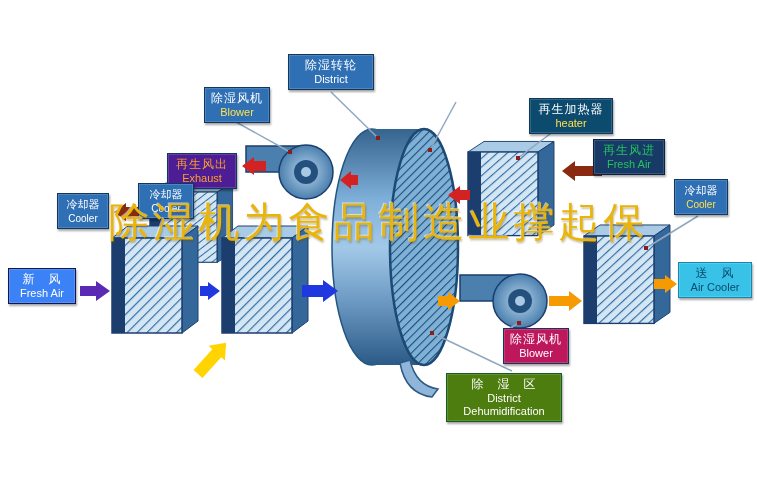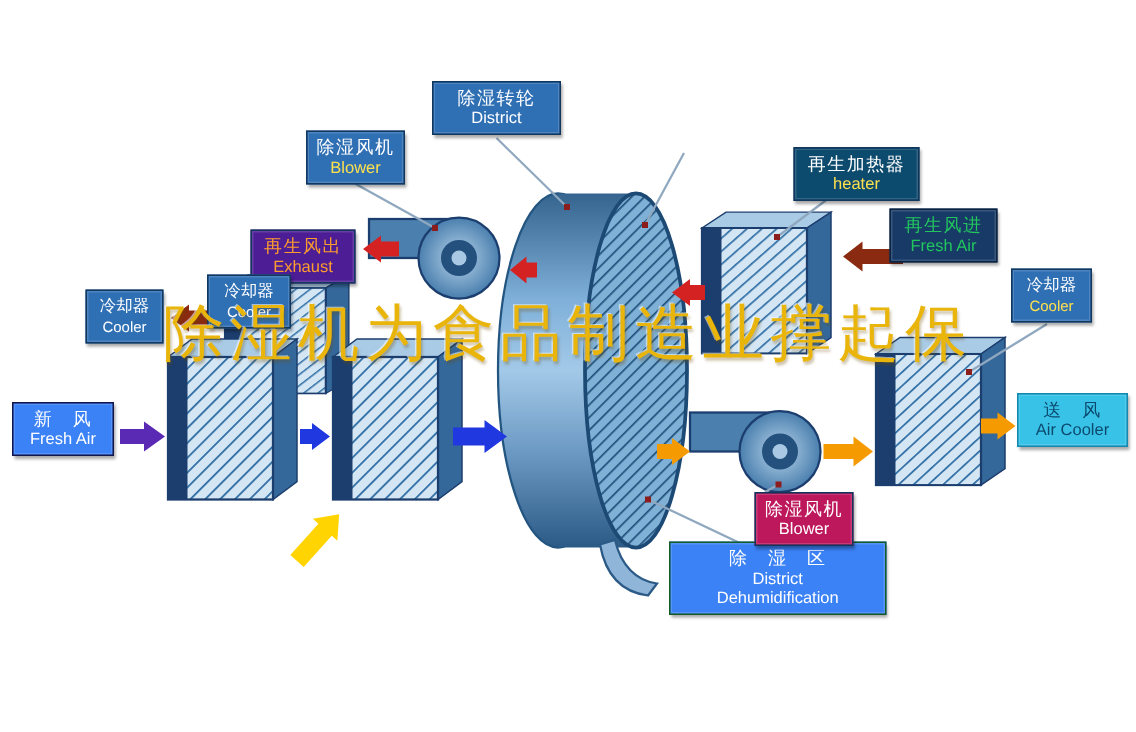--- a/index.html
+++ b/index.html
@@ -137,21 +137,21 @@
     <div class="zh" style="font-size:11px;letter-spacing:0">冷却器</div>
     <div class="en" style="font-size:10px">Cooler</div>
   </div>
 
   <div class="lbl" style="left:8px;top:268px;width:68px;background:#3b82f6;color:#fff;border-color:#15154d">
     <div class="zh">新　风</div>
     <div class="en">Fresh Air</div>
   </div>
 
 
-  <div class="lbl" style="left:446px;top:361px;width:145px;background:#3b82f6;color:#fff;border-color:#145c26">
+  <div class="lbl" style="left:446px;top:373px;width:116px;background:#4d7c0f;color:#fff;border-color:#145c26">
     <div class="zh">除　湿　区</div>
     <div class="en">District</div>
     <div class="en">Dehumidification</div>
   </div>
 
   <div class="lbl" style="left:503px;top:328px;width:66px;background:#be185d;color:#fff">
     <div class="zh">除湿风机</div>
     <div class="en">Blower</div>
   </div>
 

